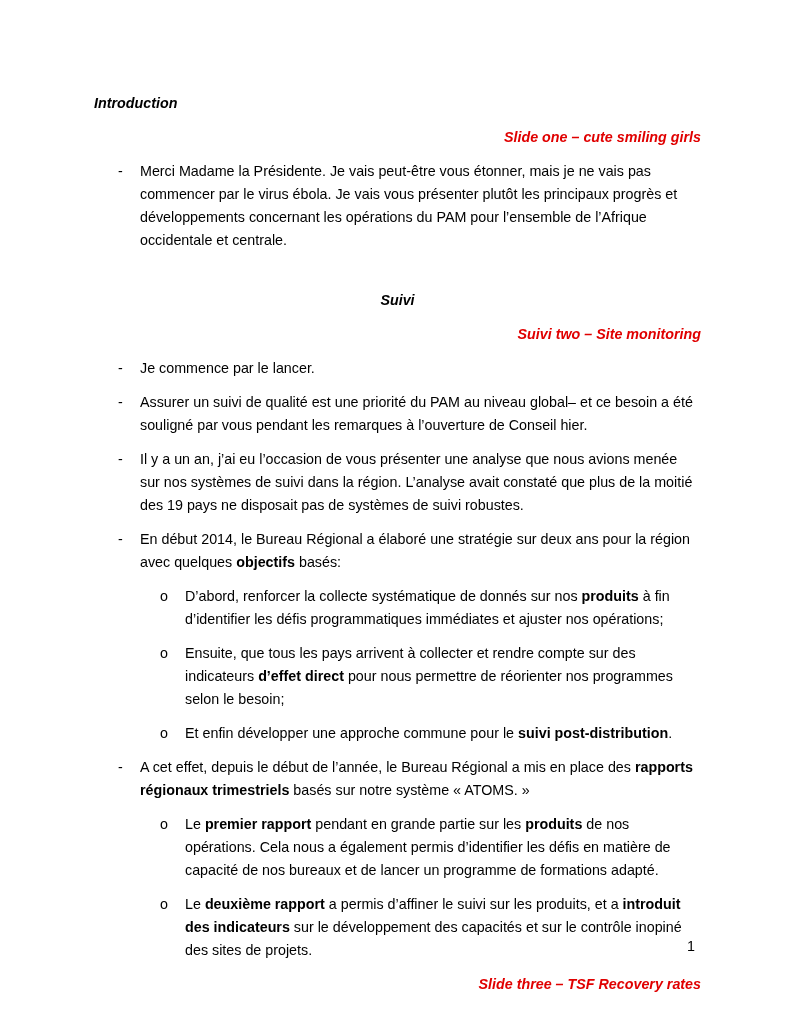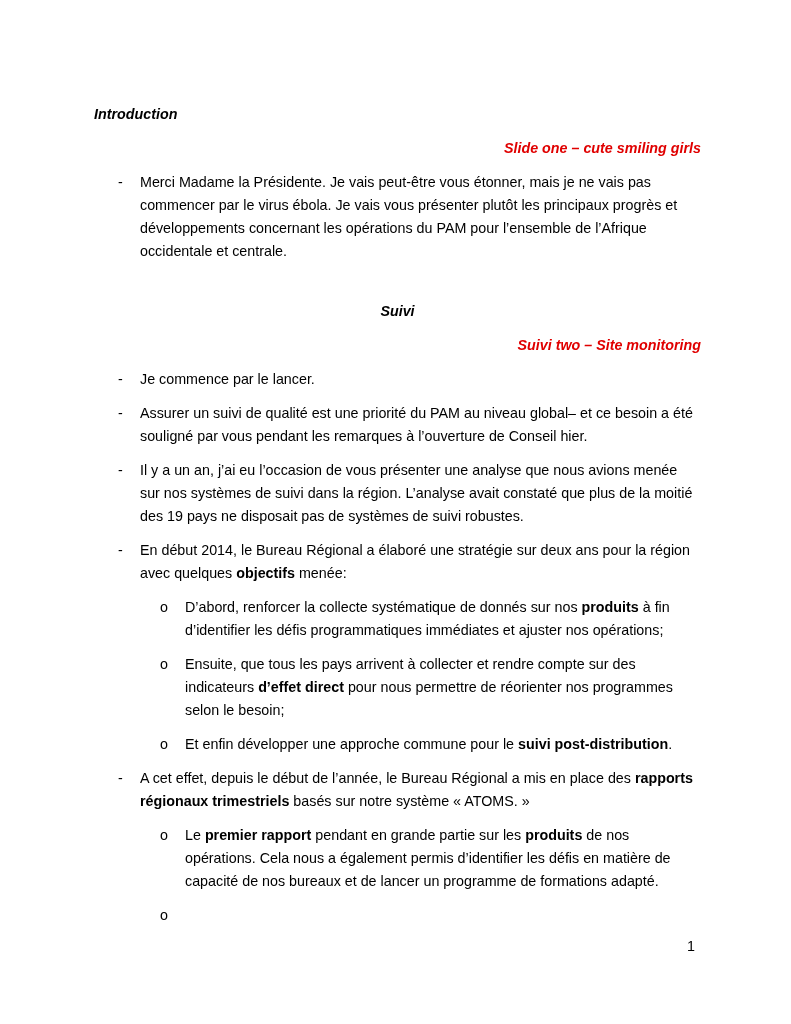--- a/index.html
+++ b/index.html
@@ -14,21 +14,21 @@
     background: #ffffff;
     box-sizing: border-box;
     font-family: "Liberation Sans", sans-serif;
     font-size: 14.3px;
     line-height: 23px;
     color: #000000;
     overflow: hidden;
   }
   .content {
     position: absolute;
-    top: 103px;
+    top: 92px;
     left: 94px;
     right: 90px;
   }
   .block { margin: 0 0 11px 0; }
   .heading {
     font-weight: bold;
     font-style: italic;
   }
   .heading.spaced-before { margin-top: 37px; text-align: center; }
   .slide-note {
@@ -74,21 +74,21 @@
       <div class="block dash">
         <span class="marker">-</span>
         <span class="txt"><span>Assurer un suivi de qualité est une priorité du PAM au niveau global– et ce besoin a été souligné par vous pendant les remarques à l’ouverture de Conseil hier.</span></span>
       </div>
       <div class="block dash">
         <span class="marker">-</span>
         <span class="txt"><span>Il y a un an, j’ai eu l’occasion de vous présenter une analyse que nous avions menée sur nos systèmes de suivi dans la région. L’analyse avait  constaté que plus de la moitié des 19 pays ne disposait pas de systèmes de suivi robustes.</span></span>
       </div>
       <div class="block dash">
         <span class="marker">-</span>
-        <span class="txt"><span>En début 2014, le Bureau Régional a élaboré une stratégie sur deux ans pour la région avec quelques </span><b>objectifs</b><span> menée:</span></span>
+        <span class="txt"><span>En début 2014, le Bureau Régional a élaboré une stratégie sur deux ans pour la région avec quelques </span><b>objectifs</b><span> basés:</span></span>
       </div>
       <div class="block circle">
         <span class="marker">o</span>
         <span class="txt"><span>D’abord, renforcer la collecte systématique de donnés sur nos </span><b>produits</b><span> à fin d’identifier les défis programmatiques immédiates et ajuster nos opérations;</span></span>
       </div>
       <div class="block circle">
         <span class="marker">o</span>
         <span class="txt"><span>Ensuite, que tous les pays arrivent à collecter et rendre compte sur des indicateurs </span><b>d’effet direct</b><span> pour nous permettre de réorienter nos programmes selon le besoin;</span></span>
       </div>
       <div class="block circle">
@@ -98,16 +98,18 @@
       <div class="block dash">
         <span class="marker">-</span>
         <span class="txt"><span>A cet effet, depuis le début de l’année, le Bureau Régional a mis en place des </span><b>rapports régionaux trimestriels</b><span> basés sur notre système « ATOMS. »</span></span>
       </div>
       <div class="block circle">
         <span class="marker">o</span>
         <span class="txt"><span>Le </span><b>premier rapport</b><span> pendant en grande partie sur les </span><b>produits</b><span> de nos opérations. Cela nous a également permis d’identifier les défis en matière de capacité de nos bureaux et de lancer un programme de formations adapté.</span></span>
       </div>
       <div class="block circle">
         <span class="marker">o</span>
+        <span class="txt"><span>Le </span><b>deuxième rapport</b><span> a permis d’affiner le suivi sur les produits, et a </span><b>introduit des indicateurs</b><span> sur le développement des capacités et sur le contrôle inopiné des sites de projets.</span></span>
       </div>
+      <div class="block slide-note" style="color: rgb(224, 0, 0);"><span>Slide three – TSF Recovery rates</span></div>
     </div>
   <div class="footer-pagenum">1</div>
 </div>
 
 </body></html>

